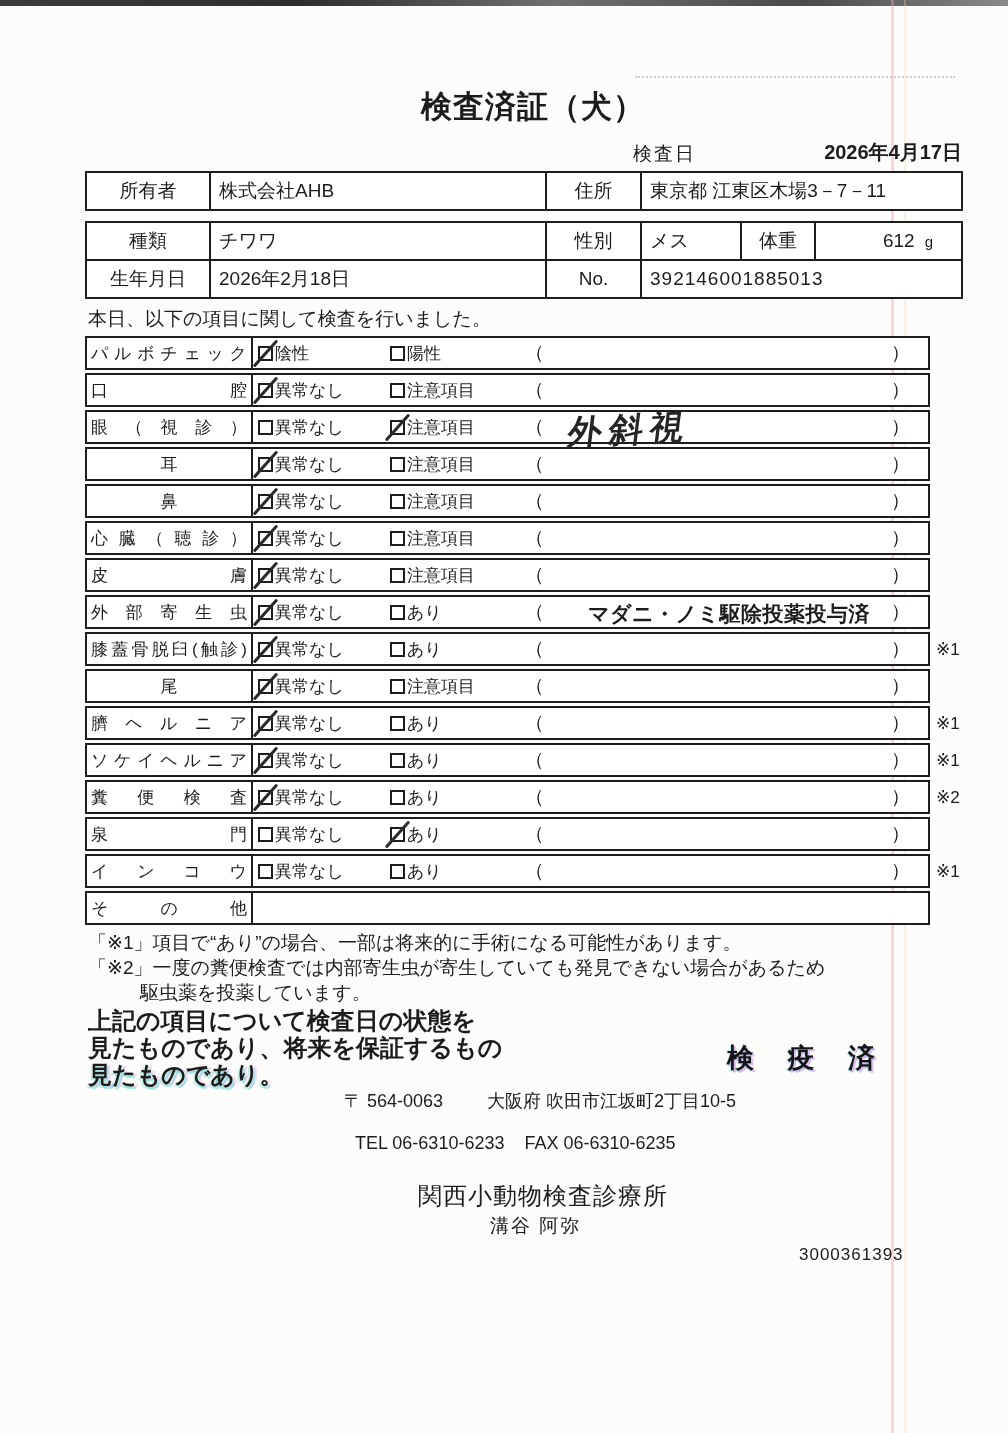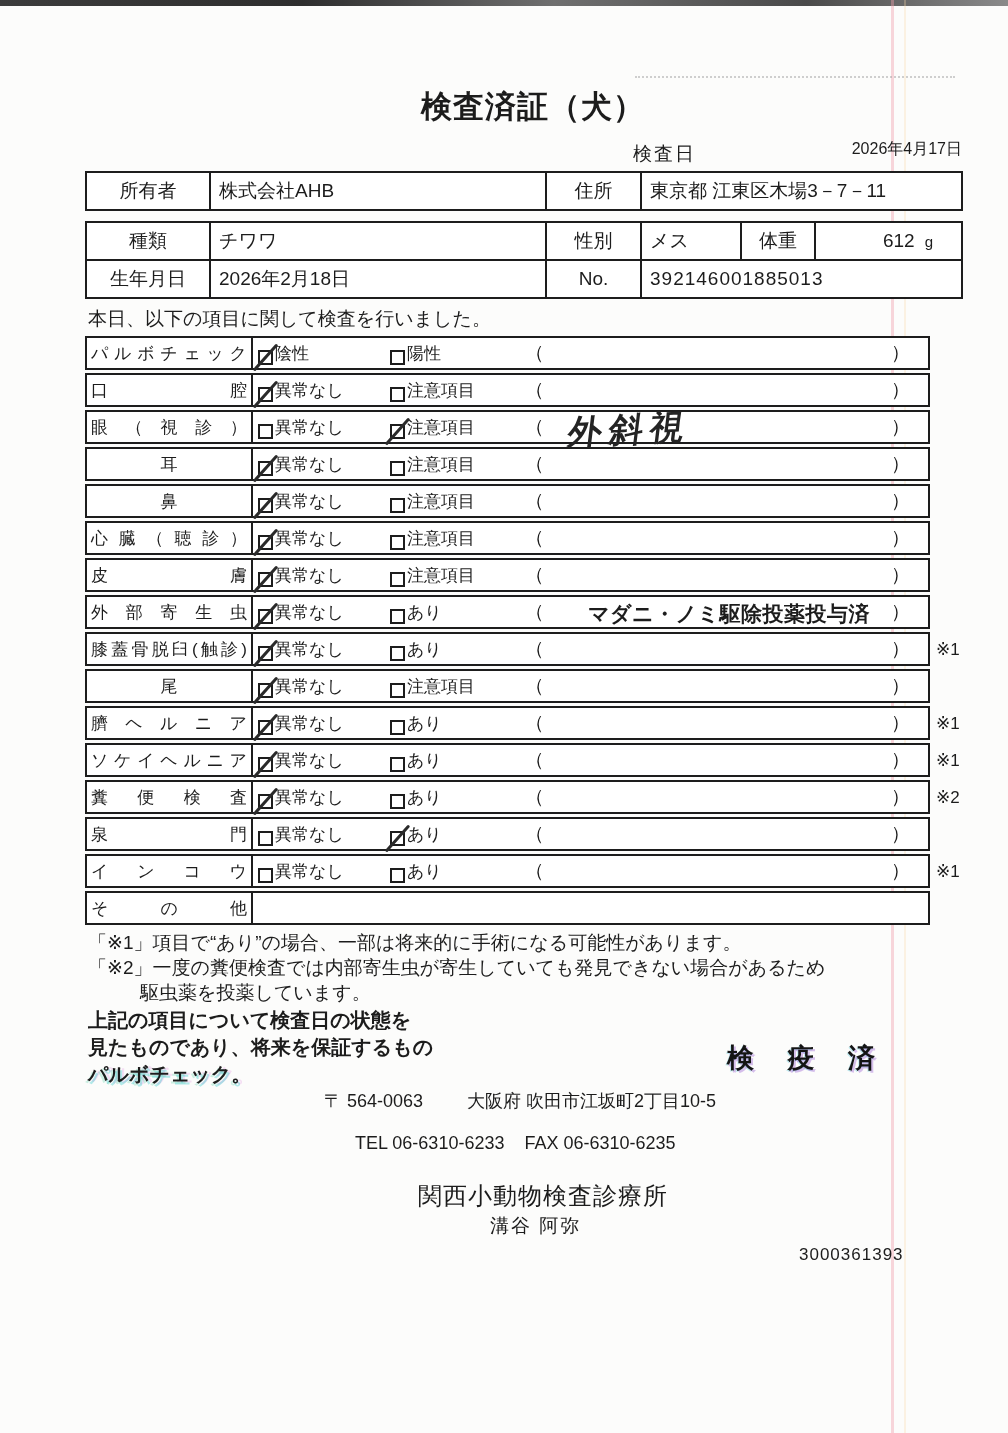--- a/index.html
+++ b/index.html
@@ -10,64 +10,64 @@
   }
   
   .scan-topbar{position:absolute;top:0;left:0;width:100%;height:6px;
     background:linear-gradient(90deg,#3c3c3c 0%,#2e2e2e 30%,#6f6f6f 55%,#4a4a4a 80%,#8a8a8a 100%);}
   .scan-pink-line{position:absolute;top:0;bottom:0;left:891px;width:3px;background:rgba(240,160,172,.42);}
   .scan-pink-line2{position:absolute;top:0;bottom:0;left:904px;width:2px;background:rgba(248,214,170,.30);}
   .scan-dotted{position:absolute;top:76px;left:635px;width:320px;border-top:2px dotted rgba(150,150,150,.45);}
   
   .doc-title{position:absolute;top:86px;left:421px;font-size:31px;font-weight:bold;letter-spacing:1px;}
   .insp-date-label{position:absolute;top:141px;left:633px;font-size:19px;letter-spacing:2px;}
-  .insp-date-value{position:absolute;top:139px;right:46px;font-size:16px;}
+  .insp-date-value{position:absolute;top:139px;right:46px;font-size:20px;font-weight:bold;}
   table.hdr{border-collapse:collapse;position:absolute;left:85px;table-layout:fixed;}
   table.hdr td{border:2px solid #1d1d1d;height:36px;padding:0 8px;font-size:19px;background:#fff;overflow:visible;white-space:nowrap;}
   td.lbl{text-align:center;padding:0 4px;}
   .hdr-owner{top:171px;width:878px;border-radius:11px;}
   .hdr-info{top:221px;width:878px;}
   .num{font-size:20px;letter-spacing:1px;}
   .weight-cell{text-align:right;padding-right:28px !important;}
   .unit{font-size:15px;margin-left:10px;}
   
   .intro{position:absolute;top:306px;left:88px;font-size:19px;}
   
   .insp-table{position:absolute;top:336px;left:85px;width:845px;}
   .trow{box-sizing:border-box;position:relative;height:34px;border:2px solid #1d1d1d;
     margin-bottom:3px;background:#fff;display:flex;align-items:center;overflow:visible;}
   .tlabel{box-sizing:border-box;width:166px;align-self:stretch;border-right:2px solid #1d1d1d;
     display:flex;align-items:center;padding:12px 4px;}
   .tlabel-text{display:block;width:100%;font-size:17px;text-align:justify;text-align-last:justify;text-justify:inter-character;}
   .tlabel-text.center{text-align:center;text-align-last:center;}
-  .opt{display:flex;align-items:flex-end;box-sizing:border-box;}
+  .opt{display:flex;align-items:center;box-sizing:border-box;}
   .opt1{width:135px;padding-left:5px;}
   .opt2{width:135px;padding-left:2px;}
   .opt span{font-size:17px;white-space:nowrap;}
   .cb{box-sizing:border-box;flex:none;width:15px;height:15px;border:2px solid #1d1d1d;margin-right:2px;position:relative;background:#fff;}
   .cb.checked::after{content:'';position:absolute;left:-12px;top:4px;width:35px;height:3px;background:#2a2a2a;
     transform:rotate(-48deg);border-radius:2px;}
   .paren-open{font-size:19px;margin-left:2px;}
   .paren-body{flex:1;display:flex;align-items:center;overflow:visible;}
   .paren-close{font-size:19px;margin-right:18px;}
   .hand{font-size:34px;font-weight:600;letter-spacing:7px;transform:rotate(-3deg) skewX(-10deg);
     margin-left:24px;margin-top:6px;color:#242424;white-space:nowrap;z-index:3;}
   .printed-note{font-size:21px;font-weight:bold;margin-left:44px;margin-top:4px;letter-spacing:.5px;white-space:nowrap;}
   .rnote{position:absolute;left:calc(100% + 8px);top:5px;font-size:17px;white-space:nowrap;}
   
   .footnotes{position:absolute;top:930px;left:88px;font-size:19px;line-height:25px;}
   .fn-indent{padding-left:52px;}
   
-  .disclaimer{position:absolute;top:1007px;left:88px;font-size:20px;font-weight:bold;line-height:27px;}
+  .disclaimer{position:absolute;top:1007px;left:88px;font-size:24px;font-weight:bold;line-height:27px;}
   .disclaimer .artifact{text-shadow:2px 3px 0 rgba(40,200,200,.35),-2px 2px 0 rgba(90,210,170,.3),4px 1px 0 rgba(220,120,220,.22);}
   
   .stamp{position:absolute;top:1040px;left:727px;font-size:27px;font-weight:600;letter-spacing:13px;color:#141414;
     text-shadow:2px 2px 0 rgba(150,90,210,.38),-1px 1px 0 rgba(60,190,210,.3);white-space:nowrap;}
   
-  .postal-line{position:absolute;top:1089px;left:324px;font-size:18px;display:flex;}
+  .postal-line{position:absolute;top:1089px;left:344px;font-size:18px;display:flex;}
   .postal-line .addr{margin-left:44px;}
   .tel-line{position:absolute;top:1133px;left:355px;font-size:18px;display:flex;}
   .tel-line .fax{margin-left:20px;}
   .clinic{position:absolute;top:1180px;left:418px;font-size:24px;letter-spacing:1px;}
   .doctor{position:absolute;top:1213px;left:490px;font-size:19px;letter-spacing:2px;}
   .serial{position:absolute;top:1245px;left:799px;font-size:17px;letter-spacing:1px;}
 </style>
 </head>
 <body>
 
@@ -373,21 +373,21 @@
 
   <div class="footnotes">
     <div>「※1」項目で“あり”の場合、一部は将来的に手術になる可能性があります。</div>
     <div>「※2」一度の糞便検査では内部寄生虫が寄生していても発見できない場合があるため</div>
     <div class="fn-indent">駆虫薬を投薬しています。</div>
   </div>
 
   <div class="disclaimer">
     <div>上記の項目について検査日の状態を</div>
     <div>見たものであり、将来を保証するもの</div>
-    <div class="artifact">パルボチェック。</div>
+    <div class="artifact">見たものであり。</div>
   </div>
 
   <div class="stamp">検 疫 済</div>
 
   <div class="postal-line">
     <span>〒 564-0063</span>
     <span class="addr">大阪府 吹田市江坂町2丁目10-5</span>
   </div>
   <div class="tel-line">
     <span>TEL 06-6310-6233</span>

